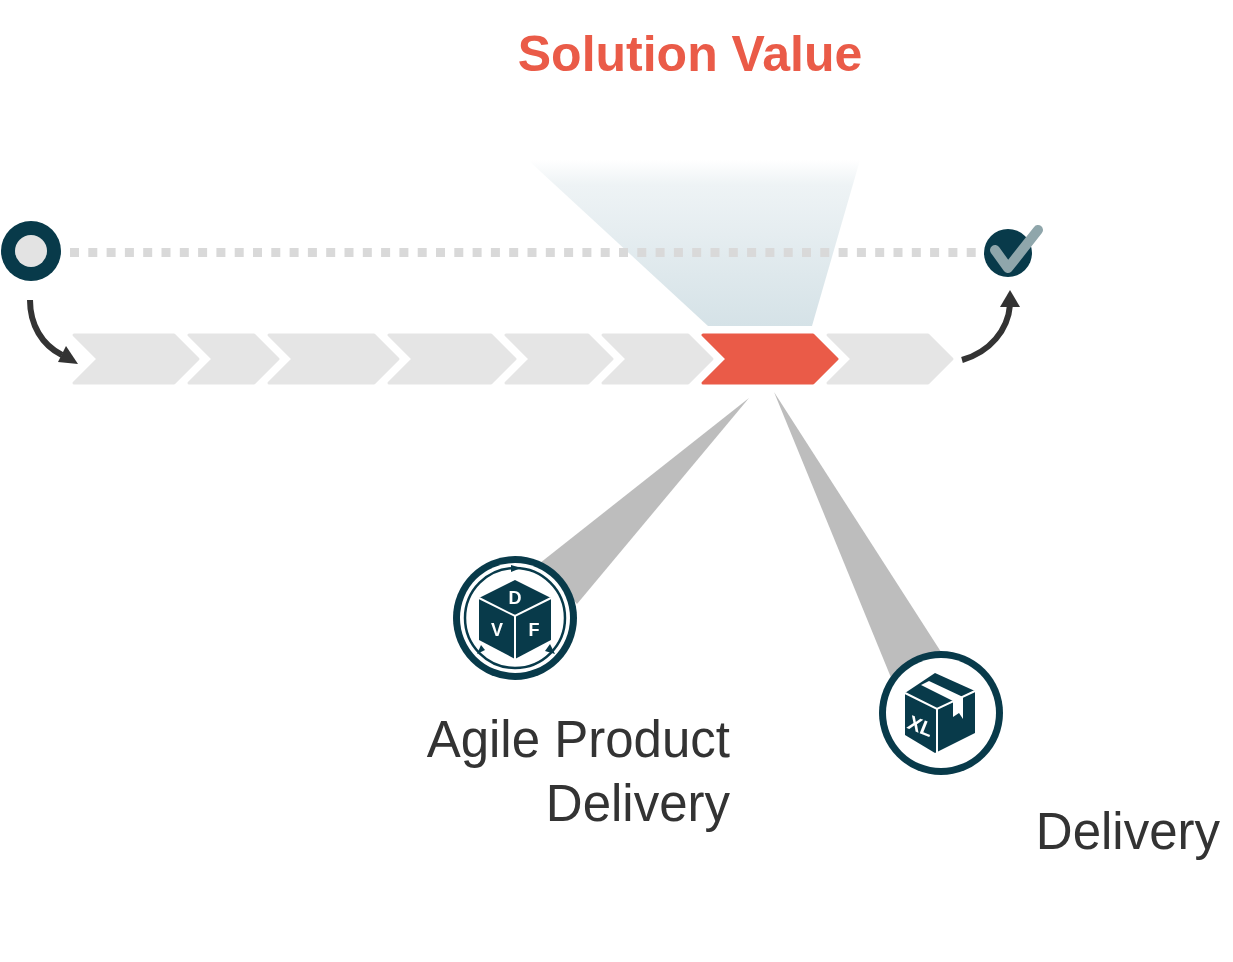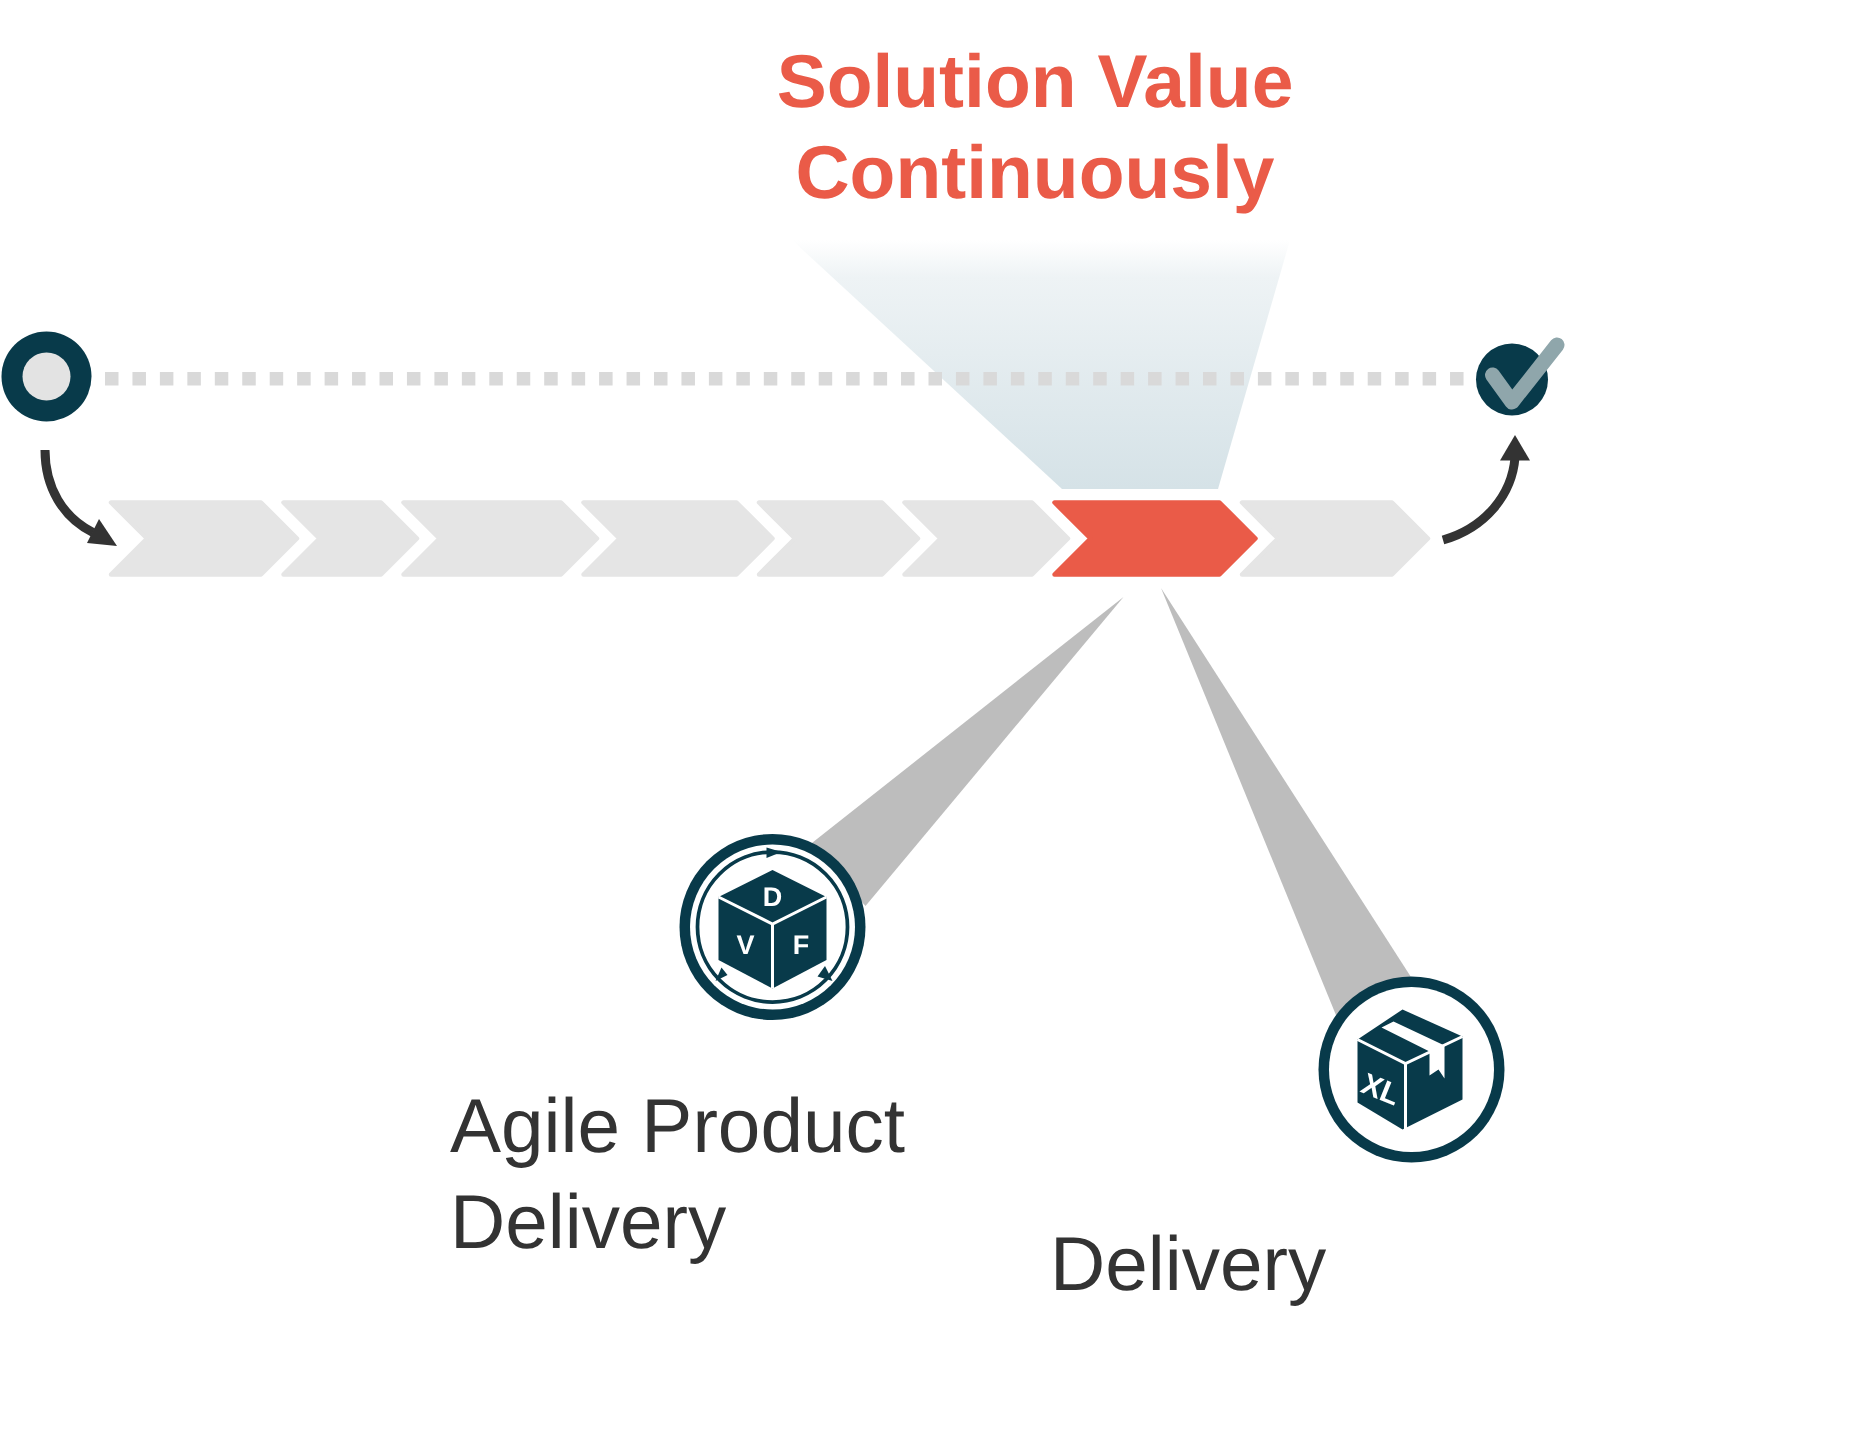--- a/index.html
+++ b/index.html
@@ -4,22 +4,22 @@
   <style>
     html, body { margin: 0; padding: 0; background: #ffffff; }
     body { width: 1233px; height: 962px; position: relative; overflow: hidden; font-family: "Liberation Sans", sans-serif; }
     #stage { position: absolute; left: 0; top: 0; width: 1233px; height: 962px; }
     .title {
       position: absolute; left: 470px; top: 24px; width: 440px; text-align: center;
       color: #ea5b48; font-weight: bold; font-size: 50px; line-height: 61px;
       font-family: "Liberation Sans", sans-serif;
     }
     .label {
-      position: absolute; text-align: left; color: #333333;
-      font-size: 51px; line-height: 64px; font-family: "Liberation Sans", sans-serif; margin-top: 11px;
+      position: absolute; text-align: right; color: #333333;
+      font-size: 51px; line-height: 64px; font-family: "Liberation Sans", sans-serif;
     }
     .label-apd { left: 300px; top: 708px; width: 430px; }
     .label-esd { left: 700px; top: 800px; width: 520px; }
   </style>
 </head>
 <body>
 
 <div id="stage">
   <svg id="svg" width="1233" height="962" viewBox="0 0 1233 962" xmlns="http://www.w3.org/2000/svg">
     <defs>
@@ -143,21 +143,20 @@
       <polygon points="-6,-40 34,-22 34,20 -6,40 -36,22 -36,-20" fill="#083a4a"></polygon>
       <polyline points="-36,-20 -4,-4 34,-22" fill="none" stroke="#ffffff" stroke-width="2"></polyline>
       <line x1="-4" y1="-4" x2="-4" y2="40" stroke="#ffffff" stroke-width="2"></line>
       <polygon points="-20,-28 -12,-32 22,-16 22,6 18,0 12,4 12,-12" fill="#ffffff"></polygon>
       <text x="-20" y="20" fill="#ffffff" font-size="20" font-weight="bold" text-anchor="middle" font-family="Liberation Sans, sans-serif" transform="rotate(22,-20,12)">XL</text>
     </g>
   </svg>
 
   <div class="title">
     <div>Solution Value</div>
-    <div>Continuously</div>
   </div>
 
   <div class="label label-apd">
     <div>Agile Product</div>
     <div>Delivery</div>
   </div>
 
   <div class="label label-esd">
     <div>Delivery</div>
   </div>

